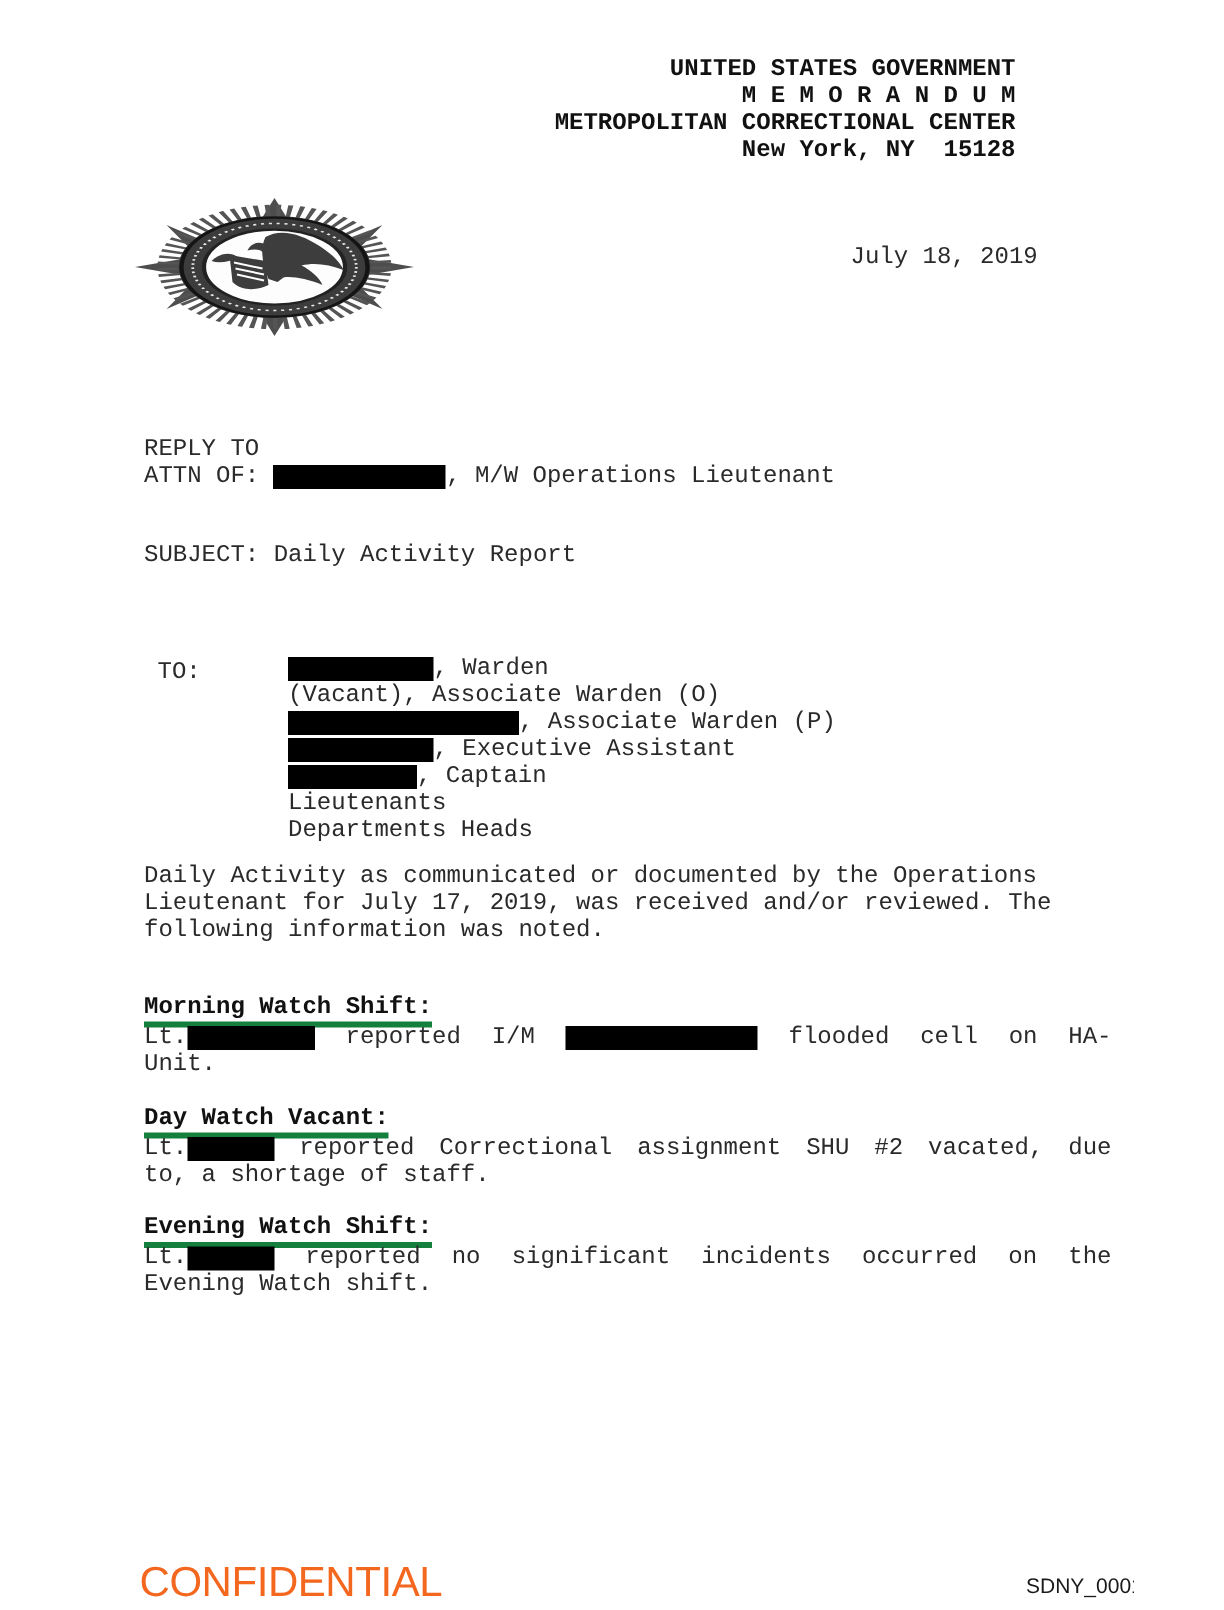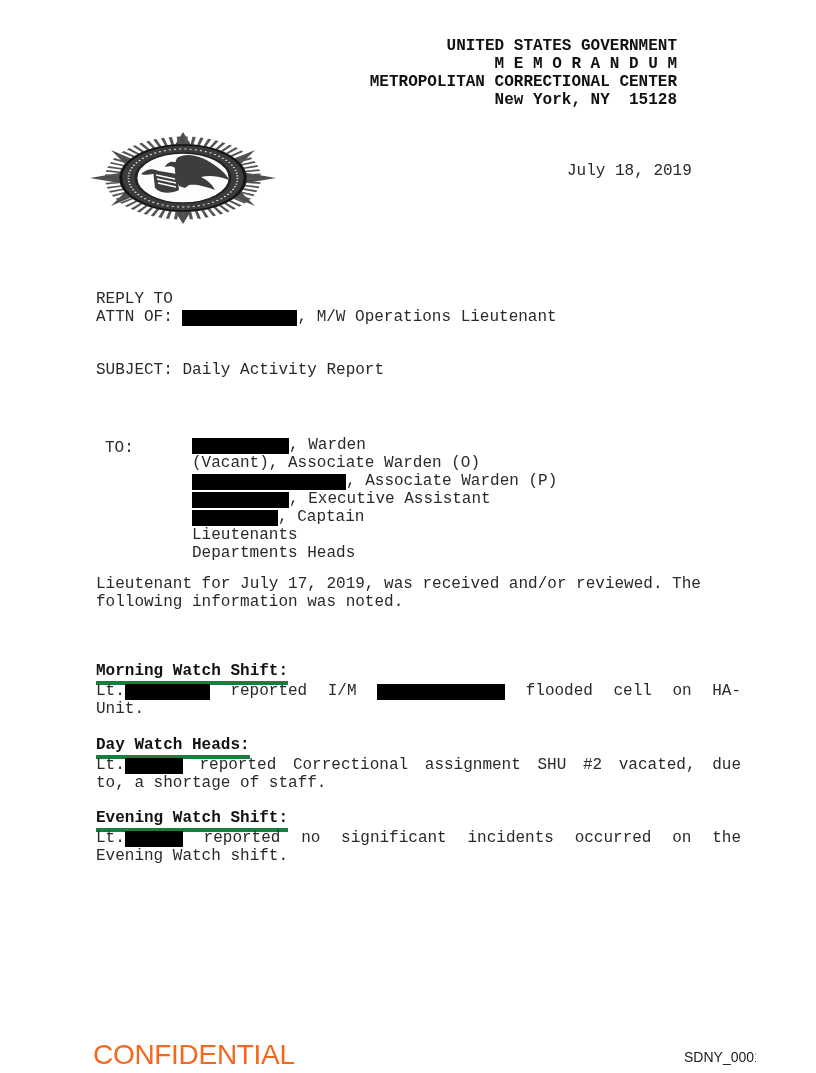--- a/index.html
+++ b/index.html
@@ -95,32 +95,33 @@
     <div><span class="redact rw97"></span><span>, Warden</span></div>
     <div class="pre">(Vacant), Associate Warden (O)</div>
     <div><span class="redact rw154"></span><span>, Associate Warden (P)</span></div>
     <div><span class="redact rw97"></span><span>, Executive Assistant</span></div>
     <div><span class="redact rw86"></span><span>, Captain</span></div>
     <div class="pre">Lieutenants</div>
     <div class="pre">Departments Heads</div>
   </div>
 
   <div class="abs intro-block">
+    <div class="pre">Daily Activity as communicated or documented by the Operations</div>
     <div class="pre">Lieutenant for July 17, 2019, was received and/or reviewed. The</div>
     <div class="pre">following information was noted.</div>
   </div>
 
   <div class="abs section sec-morning">
     <div class="heading-row"><span class="shift-heading">Morning Watch Shift:</span></div>
     <div class="jline"><span>Lt.</span><span class="redact rw85"></span><span> reported I/M </span><span class="redact rw128"></span><span> flooded cell on HA-</span></div>
     <div class="pre">Unit.</div>
   </div>
 
   <div class="abs section sec-day">
-    <div class="heading-row"><span class="shift-heading">Day Watch Heads:</span></div>
+    <div class="heading-row"><span class="shift-heading">Day Watch Vacant:</span></div>
     <div class="jline"><span>Lt.</span><span class="redact rw58"></span><span> reported Correctional assignment SHU #2 vacated, due</span></div>
     <div class="pre">to, a shortage of staff.</div>
   </div>
 
   <div class="abs section sec-evening">
     <div class="heading-row"><span class="shift-heading">Evening Watch Shift:</span></div>
     <div class="jline"><span>Lt.</span><span class="redact rw58"></span><span> reported no significant incidents occurred on the</span></div>
     <div class="pre">Evening Watch shift.</div>
   </div>
 

